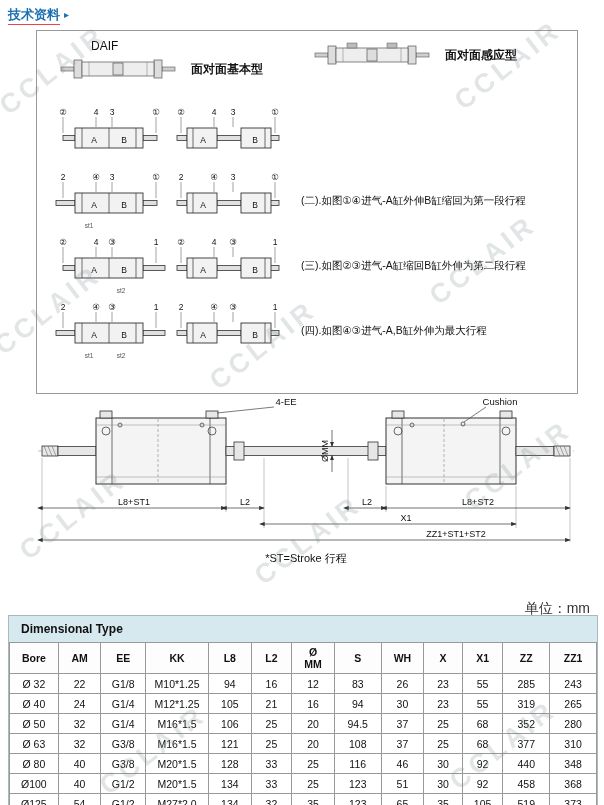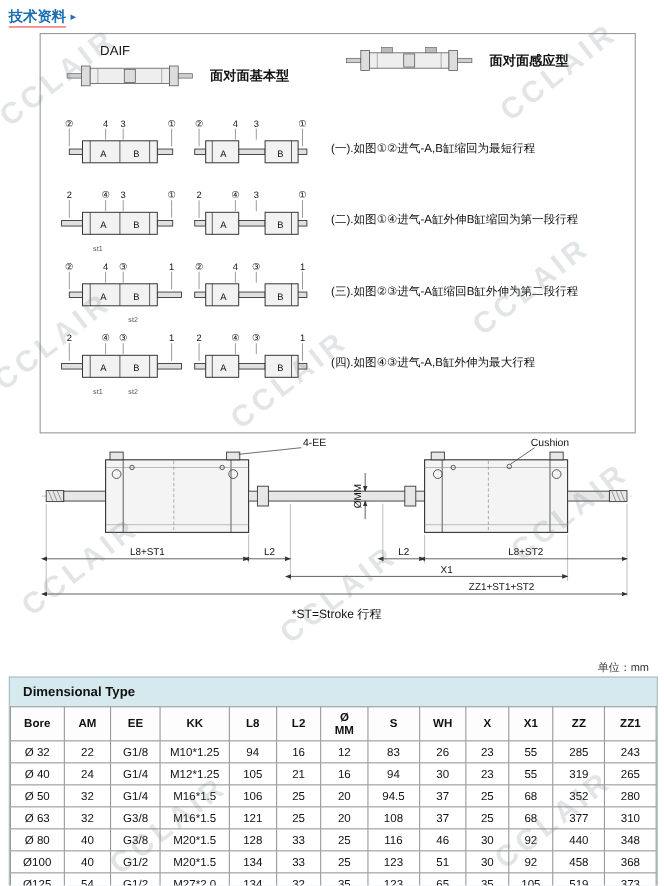--- a/index.html
+++ b/index.html
@@ -63,21 +63,21 @@
   .md-dim{stroke:#333;stroke-width:.7}
   .md-ext{stroke:#888;stroke-width:.5}
   .md-lbl{font-size:9.5px;fill:#111}
   .md-dlbl{font-size:9px;fill:#111}
   .md-leader{stroke:#444;stroke-width:.7;fill:none}
   .md-hatch{stroke:#555;stroke-width:.5}
   .md-circ{fill:none;stroke:#444;stroke-width:.8}
   .st-note{text-align:center;font-size:11px;color:#111;margin-top:3px;}
 
   
-  .unit-note{position:absolute;top:600px;right:14px;font-size:10px;color:#333;}
+  .unit-note{position:absolute;top:600px;right:14px;font-size:14px;color:#333;}
   .table-wrap{position:absolute;top:615px;left:8px;width:588px;background:#d6e9ef;
               border:1px solid #aab9bf;}
   .tw-title{padding:6px 12px;font-size:12px;font-weight:bold;color:#111;}
   table{width:100%;border-collapse:collapse;background:#fff;table-layout:fixed;}
   th,td{border:1px solid #999;text-align:center;font-size:10.5px;padding:1px 1px;
         height:17px;color:#111;}
   th{font-weight:bold;white-space:pre-line;height:28px;background:#fdfdfd;}
 </style>
 </head>
 <body>
@@ -172,21 +172,20 @@
           <rect x="4" y="29.5" width="10" height="5" class="rod"></rect>
           <rect x="44" y="29.5" width="24" height="5" class="rod"></rect>
           <rect x="94" y="29.5" width="12" height="5" class="rod"></rect>
           <rect x="14" y="22" width="30" height="20" class="body"></rect>
           <rect x="68" y="22" width="30" height="20" class="body"></rect>
           <line x1="20" y1="22" x2="20" y2="42" class="cap"></line>
             <line x1="92" y1="22" x2="92" y2="42" class="cap"></line>
           <text x="30" y="36.5" class="ch">A</text>
           <text x="82" y="36.5" class="ch">B</text>
         </svg>
-        <div class="txt">(一).如图①②进气-A,B缸缩回为最短行程</div>
       </div>
 
       <div class="d-row">
         <svg class="dg" viewBox="0 0 112 60">
           <text x="8" y="9" class="pl">2</text>
           <text x="41" y="9" class="pl">④</text>
           <text x="57" y="9" class="pl">3</text>
           <text x="101" y="9" class="pl">①</text>
           <line x1="8" y1="11" x2="8" y2="27" class="ld"></line>
             <line x1="41" y1="11" x2="41" y2="21" class="ld"></line>

